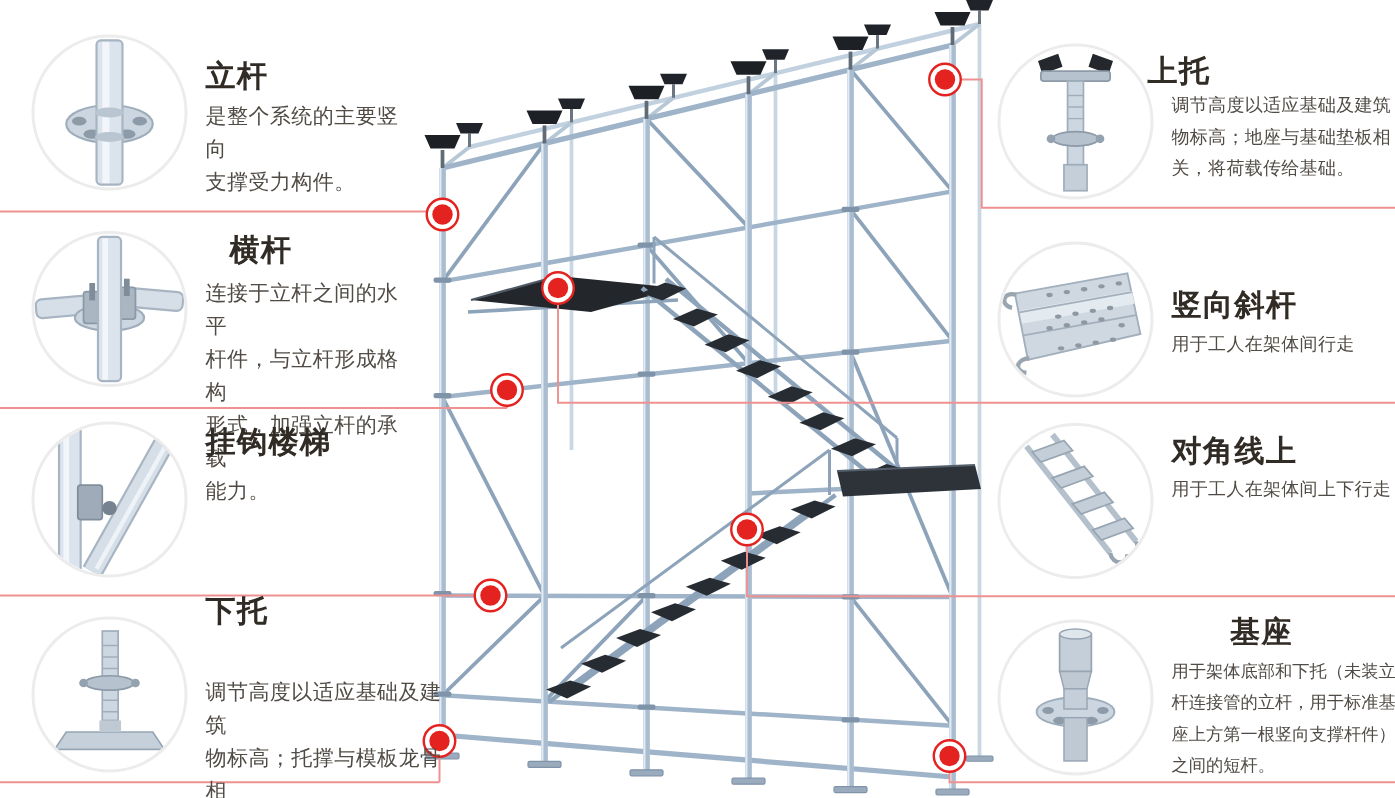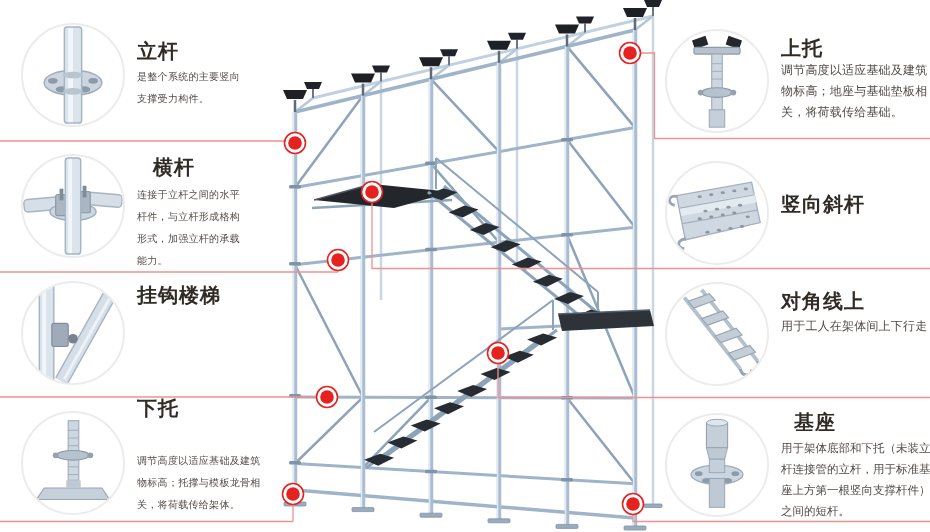--- a/index.html
+++ b/index.html
@@ -3,21 +3,21 @@
 <meta charset="utf-8">
 <style>
   html,body{margin:0;padding:0;background:#fff;}
   #stage{position:relative;width:930px;height:532px;background:#ffffff;overflow:hidden;
          font-family:Liberation Sans, sans-serif;}
   #scene{position:absolute;left:0;top:0;width:930px;height:532px;}
   .circle{position:absolute;width:104px;height:104px;border-radius:50%;
           background:#fff;border:2px solid #ececec;box-sizing:border-box;overflow:hidden;}
   .circle svg{position:absolute;left:0;top:0;width:100%;height:100%;}
   .title{position:absolute;font-size:20px;font-weight:700;color:#312b25;letter-spacing:1px;line-height:22px;}
-  .desc{position:absolute;font-size:10px;color:#514b45;line-height:22px;letter-spacing:.3px;white-space:pre-line;}
+  .desc{position:absolute;font-size:14px;color:#514b45;line-height:22px;letter-spacing:.3px;white-space:pre-line;}
   .desc.r{font-size:12px;line-height:21px;letter-spacing:.2px;}
   .desc.r4{font-size:11.5px;line-height:21px;letter-spacing:0;}
 </style>
 </head>
 <body>
 
 <div id="stage">
 
   <svg id="scene" viewBox="0 0 930 532">
 
@@ -311,21 +311,21 @@
       <rect x="46.5" y="24" width="11" height="58" fill="#cdd7e1" stroke="#a0aebc" stroke-width="1.2"></rect>
       <line x1="46.5" y1="34" x2="57.5" y2="34" stroke="#a0aebc"></line>
         <line x1="46.5" y1="42" x2="57.5" y2="42" stroke="#a0aebc"></line>
       <line x1="46.5" y1="50" x2="57.5" y2="50" stroke="#a0aebc"></line>
       <ellipse cx="52" cy="64" rx="16" ry="5" fill="#b6c2cd" stroke="#8d9aa8" stroke-width="1.2"></ellipse>
       <circle cx="35" cy="64" r="3" fill="#94a1ae"></circle>
         <circle cx="69" cy="64" r="3" fill="#94a1ae"></circle>
       <rect x="44" y="82" width="16" height="18" fill="#c5cfd9" stroke="#a0aebc" stroke-width="1.2"></rect>
     </svg>
   </div>
-  <div class="title" style="left:781px;top:37px">上托</div>
+  <div class="title" style="left:765px;top:37px">上托</div>
   <div class="desc r" style="left:781px;top:60px;width:150px">调节高度以适应基础及建筑
 物标高；地座与基础垫板相
 关，将荷载传给基础。</div>
 
   <div class="circle" style="left:665px;top:161px">
     <svg viewBox="0 0 104 104">
       <polygon points="10,34 88,20 97,62 19,80" fill="#cfd8e1" stroke="#a2afbc" stroke-width="1.3"></polygon>
       <polygon points="13,46 91,32 93,41 15,55" fill="#e3eaf0"></polygon>
       <line x1="13" y1="47" x2="91" y2="33" stroke="#a2afbc" stroke-width="1.2"></line>
       <line x1="16" y1="63" x2="94" y2="49" stroke="#a2afbc" stroke-width="1.2"></line>
@@ -347,20 +347,21 @@
         <ellipse cx="42" cy="72" rx="2.2" ry="1.5"></ellipse>
           <ellipse cx="54" cy="70" rx="2.2" ry="1.5"></ellipse>
           <ellipse cx="66" cy="68" rx="2.2" ry="1.5"></ellipse>
           <ellipse cx="78" cy="66" rx="2.2" ry="1.5"></ellipse>
       </g>
       <path d="M11,35 c-9,-3 -12,7 -3,9" fill="none" stroke="#9aa5b0" stroke-width="3"></path>
       <path d="M20,79 c-9,0 -11,9 -2,10" fill="none" stroke="#9aa5b0" stroke-width="3"></path>
     </svg>
   </div>
   <div class="title" style="left:781px;top:193px">竖向斜杆</div>
+  <div class="desc r" style="left:781px;top:219px;width:150px">用于工人在架体间行走</div>
 
   <div class="circle" style="left:665px;top:282px">
     <svg viewBox="0 0 104 104">
       <line x1="18" y1="14" x2="76" y2="88" stroke="#b4c0cb" stroke-width="4"></line>
       <line x1="36" y1="6" x2="94" y2="80" stroke="#b4c0cb" stroke-width="4"></line>
       <g fill="#c4ced8" stroke="#97a5b3" stroke-width="1.2">
         <polygon points="22,18 44,10 50,17 28,25"></polygon>
         <polygon points="36,36 58,28 64,35 42,43"></polygon>
         <polygon points="50,54 72,46 78,53 56,61"></polygon>
         <polygon points="64,72 86,64 92,71 70,79"></polygon>
@@ -379,19 +380,19 @@
       <polygon points="41,34 63,34 60,46 44,46" fill="#bfc9d3" stroke="#97a5b3" stroke-width="1"></polygon>
       <ellipse cx="52" cy="62" rx="27" ry="10" fill="#ccd6e0" stroke="#9fadbb" stroke-width="1.3"></ellipse>
       <ellipse cx="33" cy="61" rx="4" ry="2.4" fill="#8d9aa8"></ellipse>
         <ellipse cx="71" cy="61" rx="4" ry="2.4" fill="#8d9aa8"></ellipse>
       <ellipse cx="41" cy="68" rx="4.5" ry="2.6" fill="#8d9aa8"></ellipse>
         <ellipse cx="63" cy="68" rx="4.5" ry="2.6" fill="#8d9aa8"></ellipse>
       <rect x="44" y="46" width="16" height="14" fill="#c5cfd9" stroke="#97a5b3" stroke-width="1"></rect>
       <rect x="44" y="66" width="16" height="30" fill="#bfc9d3" stroke="#97a5b3" stroke-width="1"></rect>
     </svg>
   </div>
-  <div class="title" style="left:794px;top:411px">基座</div>
+  <div class="title" style="left:820px;top:411px">基座</div>
   <div class="desc r r4" style="left:781px;top:438px;width:152px">用于架体底部和下托（未装立
 杆连接管的立杆，用于标准基
 座上方第一根竖向支撑杆件）
 之间的短杆。</div>
 
 </div>
 
 </body></html>

